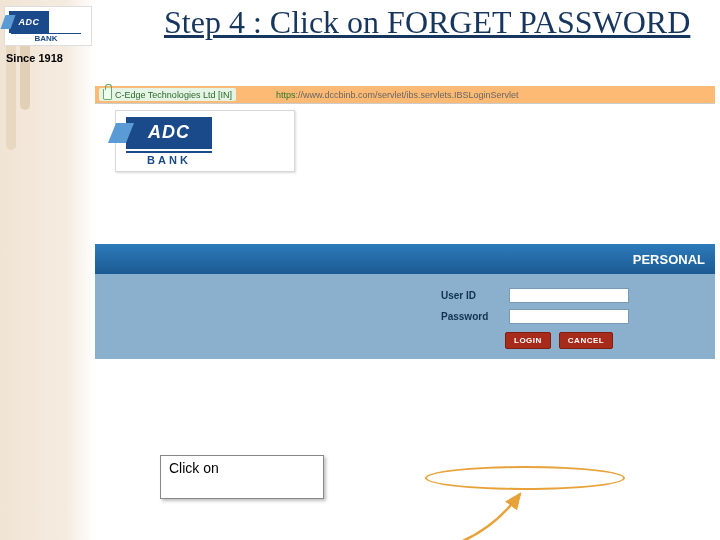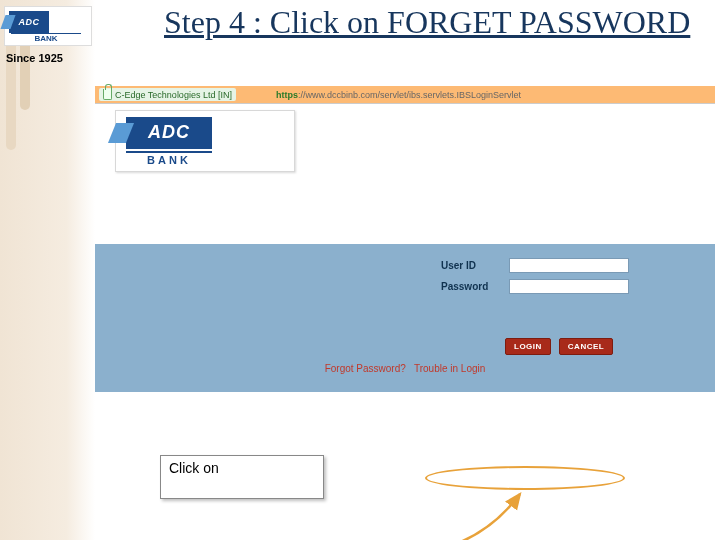--- a/index.html
+++ b/index.html
@@ -123,21 +123,21 @@
   .addr-cert {
     background: #e6f4e6;
     color: #2a6a2a;
     padding: 1px 4px;
     border-radius: 2px;
     display: flex;
     align-items: center;
     gap: 3px;
   }
   .addr-url { color: #666; }
-  .url-scheme { color: #2a7a2a; font-weight: bold; padding-left: 36px; }
+  .url-scheme { color: #2a7a2a; font-weight: normal; padding-left: 36px; }
   .site-logo-box {
     margin: 6px 0 0 20px;
     width: 180px;
     height: 62px;
     background: #fff;
     border: 1px solid #d8d8d8;
     box-shadow: 1px 1px 2px rgba(0,0,0,0.15);
     display: flex;
     align-items: center;
     padding-left: 10px;
@@ -206,21 +206,20 @@
   }
   .login-btn {
     background: #a82a1a;
     color: #fff;
     font-size: 8px;
     font-weight: bold;
     padding: 3px 8px;
     border: 1px solid #7d1c10;
     border-radius: 2px;
     letter-spacing: 0.5px;
-    margin-top: 36px;
   }
   .links-row {
     margin-top: 8px;
     text-align: center;
     font-size: 10px;
     color: #c0392b;
     padding-bottom: 8px;
     position: relative;
   }
   .links-row .link { color: #c0392b; }
@@ -265,21 +264,21 @@
   <div class="sidebar-deco">
     <div class="v1"></div>
     <div class="v2"></div>
   </div>
   <div class="logo-top">
     <div class="adc-badge">
       <span>ADC</span>
     </div>
     <div class="bank-text">BANK</div>
   </div>
-  <div class="since">Since 1925</div>
+  <div class="since">Since 1918</div>
 </div>
 
 <div class="title">Step 4 : Click on FORGET PASSWORD</div>
 
 <div class="screenshot">
   <div class="addr-bar">
     <div class="addr-cert">
       <div class="lock-icon"></div>
       <span>C-Edge Technologies Ltd [IN]</span>
     </div>
@@ -291,38 +290,34 @@
   <div class="site-logo-box">
     <div class="site-logo-inner">
       <div class="adc-big">
         <span>ADC</span>
       </div>
       <div class="bank-under">BANK</div>
     </div>
   </div>
 
   <div class="login-band">
+    <div class="band-header">PERSONAL</div>
     <div class="band-body">
       <div class="form-row">
         <div class="form-label">User ID</div>
         <input class="form-input" type="text" value="" style="">
       </div>
       <div class="form-row">
         <div class="form-label">Password</div>
         <input class="form-input" type="password" value="" style="">
       </div>
       <div class="btn-row">
         <div class="login-btn">LOGIN</div>
         <div class="login-btn">CANCEL</div>
       </div>
-      <div class="links-row">
-        <span class="link">Forgot Password?</span>
-        &nbsp;
-        <span class="link">Trouble in Login</span>
-      </div>
     </div>
   </div>
 
   <div class="callout-ellipse"></div>
 
   <svg class="callout-arrow" viewBox="0 0 120 80">
     <defs>
       <marker id="ah" markerWidth="8" markerHeight="8" refX="6" refY="3" orient="auto">
         <path d="M0,0 L7,3 L0,6 Z" fill="#e8a23a"></path>
       </marker>

